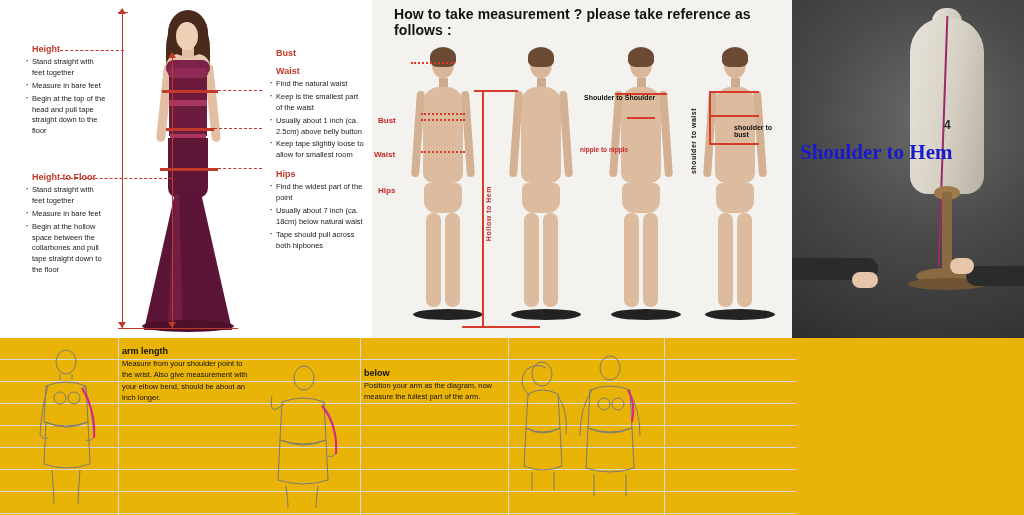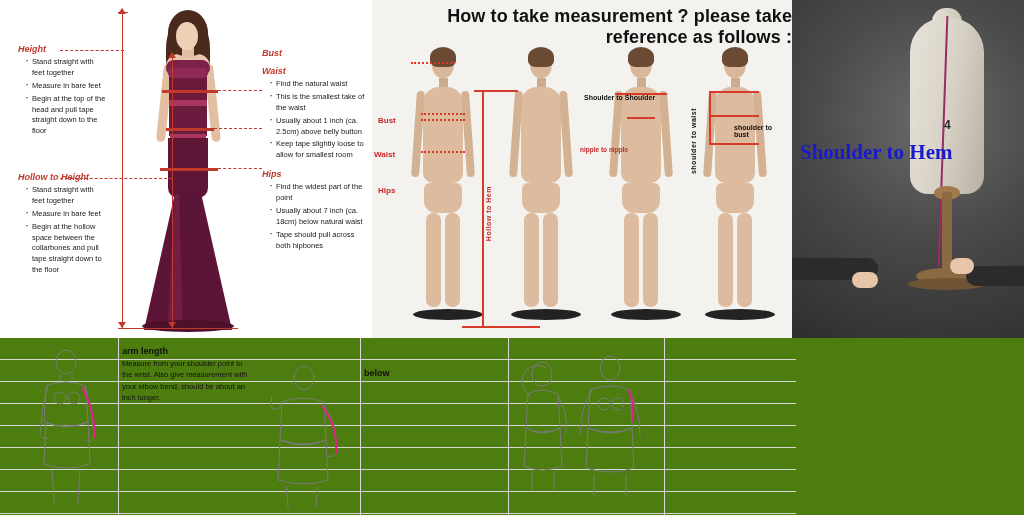--- a/index.html
+++ b/index.html
@@ -59,31 +59,30 @@
   .txt-blk { color:#1a1a1a; font-size:7.5px; line-height:1.45; }
   .bullets { margin:0; padding-left:8px; list-style:none; }
   .bullets li { position:relative; padding-left:6px; margin-bottom:2px; }
   .bullets li:before { content:"·"; position:absolute; left:0; top:-1px; font-weight:bold; }
 
   .left-col { position:absolute; left:18px; top:44px; width:88px; }
   .left-col2 { position:absolute; left:18px; top:172px; width:88px; }
   .right-col { position:absolute; left:262px; top:48px; width:104px; }
 
   .blk { margin-bottom:8px; }
-  .blk h4 { margin:0 0 3px 0;font-style:italic; }
+  .blk h4 { margin:0 0 3px 14px; }
 
   
   .panel-mann {
     position:absolute; left:372px; top:0; width:420px; height:338px;
     background:#f3f2ee; overflow:hidden;
   }
   .mann-title {
-    position:absolute; left:22px; top:6px; font-size:18px; font-weight:bold; color:#111;
+    position:absolute; left:22px; top:6px; font-size:14px; font-weight:bold; color:#111;
     letter-spacing:.1px;
-    text-align:right;
   }
   .mfig { position:absolute; bottom:18px; width:86px; }
   .m-body {
     position:relative; width:60px; margin:0 auto;
   }
   .m-head { width:22px; height:28px; background:#d9b79b; border-radius:50% 50% 46% 46%; margin:0 auto; }
   .m-hair { position:absolute; left:50%; margin-left:-13px; top:-3px; width:26px; height:20px; background:#6b4a33; border-radius:50% 50% 30% 30%; }
   .m-neck { width:9px; height:9px; background:#cdab8e; margin:0 auto; }
   .m-torso { width:40px; height:96px; background:#dcbb9f; margin:0 auto; border-radius:16px 16px 10px 10px; position:relative;}
   .m-arm { position:absolute; top:4px; width:8px; height:86px; background:#d5b193; border-radius:5px;}
@@ -125,21 +124,21 @@
   .form-knob { position:absolute; left:142px; top:186px; width:26px; height:14px; background:#a07a4c; border-radius:50%;}
   .form-foot { position:absolute; left:124px; top:268px; width:62px; height:16px; background:#8a6a42; border-radius:50%;}
   .form-foot2 { position:absolute; left:116px; top:278px; width:78px; height:12px; background:#6f5434; border-radius:50%;}
   .form-label-4 { position:absolute; left:152px; top:118px; color:#2a2a2a; font-size:12px; font-weight:bold;}
   .sth-title {
     position:absolute; left:8px; top:140px; width:222px; text-align:left;
     color:#1a1acd; font-size:21px; font-weight:bold; font-family:"Liberation Serif", serif;
   }
 
   
-  .strip { position:absolute; left:0; top:338px; width:1024px; height:177px; background:#4d7c0f; }
+  .strip { position:absolute; left:0; top:338px; width:1024px; height:177px; background:#eab308; }
   .ruled { position:absolute; top:0; height:177px; background:
       repeating-linear-gradient(to bottom, transparent 0 21px, #d7d7d7 21px 22px); }
   .vrule { position:absolute; top:0; width:1px; height:177px; background:#d7d7d7; }
 
   .sk { position:absolute; }
   .note-h { font-size:9px; font-weight:bold; color:#111; margin:0 0 2px 0;}
   .note-p { font-size:7.5px; color:#111; line-height:1.5; margin:0;}
 
   .hand-arm { position:absolute; background:#2b2b2b; }
 </style>
@@ -198,38 +197,38 @@
         <ul class="bullets txt-blk">
           <li>Stand straight with feet together</li>
           <li>Measure in bare feet</li>
           <li>Begin at the top of the head and pull tape straight down to the floor</li>
         </ul>
       </div>
     </div>
 
     <div class="left-col2">
       <div class="blk">
-        <h4 class="lbl-red">Hollow to Height</h4>
+        <h4 class="lbl-red">Height to Floor</h4>
         <ul class="bullets txt-blk">
           <li>Stand straight with feet together</li>
           <li>Measure in bare feet</li>
           <li>Begin at the hollow space between the collarbones and pull tape straight down to the floor</li>
         </ul>
       </div>
     </div>
 
     <div class="right-col">
       <div class="blk">
         <h4 class="lbl-red">Bust</h4>
       </div>
       <div class="blk">
         <h4 class="lbl-red">Waist</h4>
         <ul class="bullets txt-blk">
           <li>Find the natural waist</li>
-          <li>This is the smallest take of the waist</li>
+          <li>Keep is the smallest part of the waist</li>
           <li>Usually about 1 inch (ca. 2.5cm) above belly button</li>
           <li>Keep tape slightly loose to allow for smallest room</li>
         </ul>
       </div>
       <div class="blk">
         <h4 class="lbl-red">Hips</h4>
         <ul class="bullets txt-blk">
           <li>Find the widest part of the point</li>
           <li>Usually about 7 inch (ca. 18cm) below natural waist</li>
           <li>Tape should pull across both hipbones</li>
@@ -400,20 +399,21 @@
           <path d="M70 44 Q86 62 84 92 Q82 98 76 96"></path>
           <path d="M28 80 Q52 90 74 80 L76 120 Q52 128 26 120 Z"></path>
           <path d="M34 126 Q36 142 36 148 M66 126 Q64 142 64 148"></path>
         </g>
         <path d="M70 46 Q86 66 84 94" fill="none" stroke="#e0218a" stroke-width="2"></path>
       </svg>
     </div>
 
     <div style="position:absolute; left:364px; top:30px; width:130px;">
       <p class="note-h">below</p>
+      <p class="note-p">Position your arm as the diagram, now measure the fullest part of the arm.</p>
     </div>
 
     <div class="sk" style="left:506px; top:16px; width:76px; height:140px;">
       <svg viewBox="0 0 76 140" width="76" height="140" aria-hidden="true">
         <g fill="none" stroke="#7a7a7a" stroke-width="1">
           <ellipse cx="36" cy="20" rx="10" ry="12"></ellipse>
           <path d="M22 40 Q36 32 52 40 L54 74 Q36 82 20 74 Z"></path>
           <path d="M24 42 Q10 30 20 16 Q30 8 40 14"></path>
           <path d="M52 42 Q62 56 60 80"></path>
           <path d="M20 74 Q36 84 54 74 L56 112 Q36 120 18 112 Z"></path>

